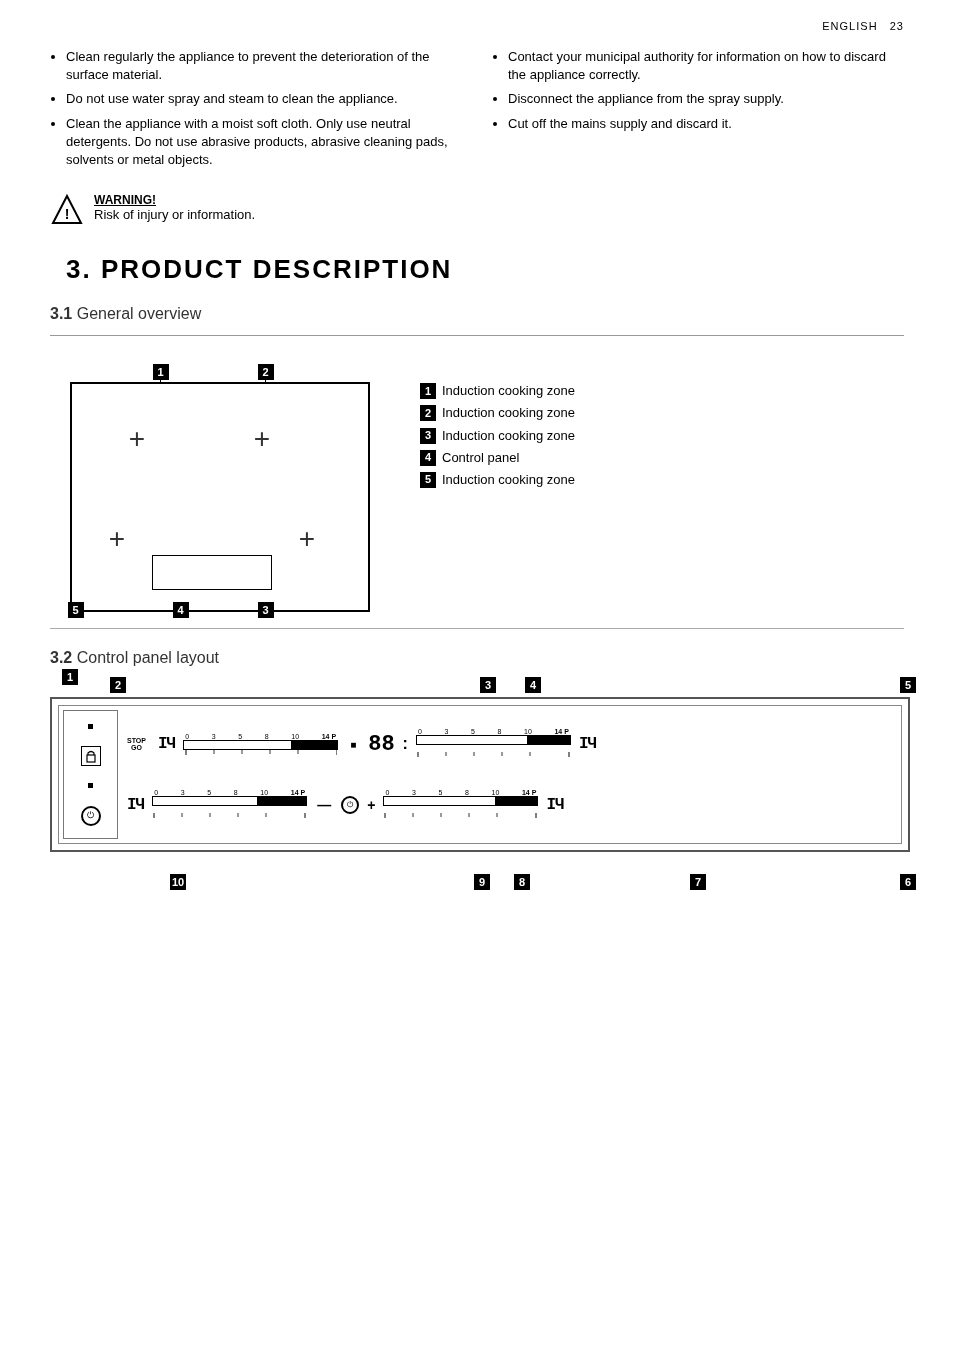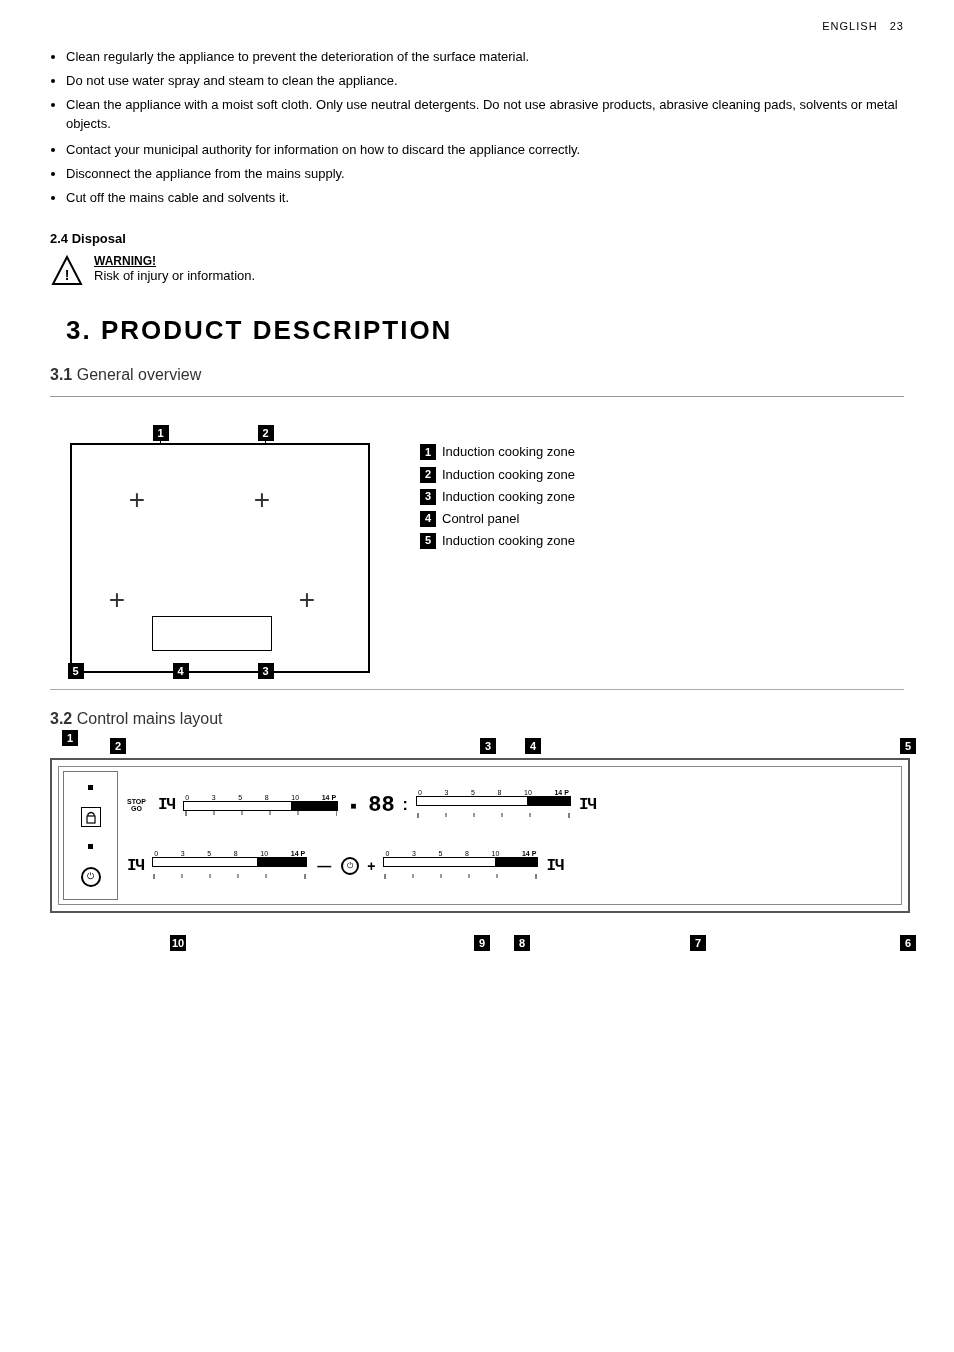--- a/index.html
+++ b/index.html
@@ -8,22 +8,22 @@
       font-size: 13px;
       background: #fff;
       color: #000;
       width: 954px;
       min-height: 1352px;
       padding: 20px 50px;
     }
 
     .two-col {
       display: flex;
+      gap: 30px;
       margin-bottom: 16px;
-      flex-direction: column;
     }
 
     .col {
       flex: 1;
     }
 
     ul {
       padding-left: 16px;
       margin-bottom: 8px;
     }
@@ -164,30 +164,27 @@
   <div class="col">
     <ul>
       <li>Clean regularly the appliance to prevent the deterioration of the surface material.</li>
       <li>Do not use water spray and steam to clean the appliance.</li>
       <li>Clean the appliance with a moist soft cloth. Only use neutral detergents. Do not use abrasive products, abrasive cleaning pads, solvents or metal objects.</li>
     </ul>
   </div>
   <div class="col">
     <ul>
       <li>Contact your municipal authority for information on how to discard the appliance correctly.</li>
-      <li>Disconnect the appliance from the mains supply.</li>
-      <li>Cut off the mains cable and solvents it.</li>
+      <li>Disconnect the appliance from the spray supply.</li>
+      <li>Cut off the mains supply and discard it.</li>
     </ul>
   </div>
 </div>
 
 <div style="margin-bottom: 24px;">
-  <div class="section-header">
-    <span style="font-weight:bold;">2.4</span> <span>Disposal</span>
-  </div>
   <div class="warning-box">
     <div>
       <svg width="34" height="34" viewBox="0 0 34 34">
         <polygon points="17,3 31,30 3,30" fill="none" stroke="#000" stroke-width="2"></polygon>
         <text x="17" y="26" text-anchor="middle" font-size="14" font-weight="bold">!</text>
       </svg>
     </div>
     <div class="warning-text">
       <div class="warning-title">WARNING!</div>
       <div>Risk of injury or information.</div>
@@ -267,21 +264,21 @@
           <span class="legend-num">5</span>
           <span>Induction cooking zone</span>
         </li>
       </ul>
     </div>
   </div>
 </div>
 
 <div class="control-panel-section">
   <div class="subsection-title">
-    <span class="subsection-number">3.2</span> <span>Control mains layout</span>
+    <span class="subsection-number">3.2</span> <span>Control panel layout</span>
   </div>
 
   <div style="position:relative; margin-top:30px; width:860px;">
 
     <div style="position:absolute; top:-20px; left:12px; display:flex; align-items:center; gap:2px;">
       <span class="zone-number-label">1</span>
     </div>
     <div style="position:absolute; top:-20px; left:60px;">
       <span class="zone-number-label">2</span>
     </div>

